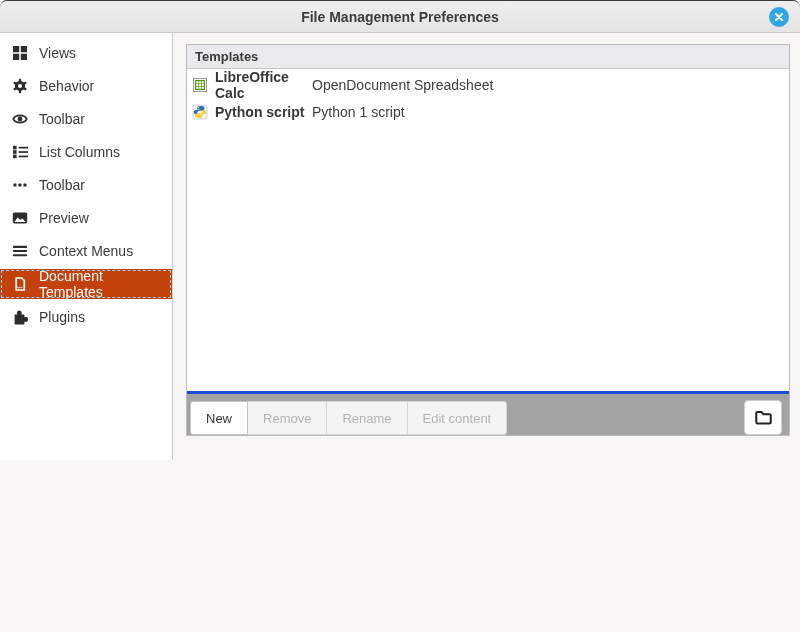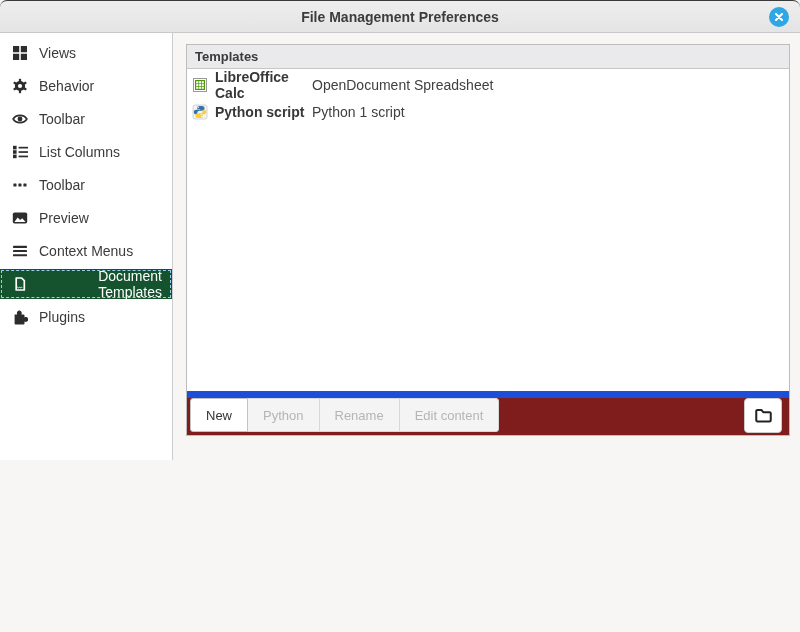--- a/index.html
+++ b/index.html
@@ -54,22 +54,22 @@
     display: flex; align-items: center;
     padding: 0 10px 0 11px; gap: 11px;
     font-size: 14px; color: #3b3b3b;
   }
   .sidebar-item .icn {
     width: 17px; height: 17px; flex: 0 0 17px;
     display: flex; align-items: center; justify-content: center;
     color: #2d2d2d;
   }
   .sidebar-item.selected {
-    background: #14532d; color: #ffffff;
-    outline: 1px dashed #95d0f0; outline-offset: -2px; text-align: right;
+    background: #c2410c; color: #ffffff;
+    outline: 1px dashed #95d0f0; outline-offset: -2px;
   }
   .sidebar-item.selected .icn { color: #ffffff; }
 
   
   .main {
     flex: 1; min-width: 0;
     padding: 11px 10px 24px 13px;
     display: flex;
   }
   .frame {
@@ -91,23 +91,23 @@
     height: 27px; display: flex; align-items: center;
     padding-left: 5px; font-size: 14px; color: #3d3d3d;
   }
   .tpl-row .icn { width: 16px; height: 16px; flex: 0 0 16px; margin-right: 7px; }
   .tpl-name { font-weight: bold; width: 97px; color: #383838; }
   .tpl-desc { color: #404040; }
 
   
   .bottom-bar {
     flex: 0 0 44px;
-    background: #7f1d1d;
-    border-top: 7px solid #1d4ed8;
-    display: flex; align-items: flex-start;
+    background: #a3a3a3;
+    border-top: 3px solid #1d4ed8;
+    display: flex; align-items: flex-end;
     padding: 0 5px 0 3px;
   }
   .btn-group { display: flex; }
   .tb-btn {
     height: 34px; padding: 0 15px;
     font-family: inherit; font-size: 13px;
     border: 1px solid #d8d8d8;
     background: #f4f4f4; color: #b5b5b5;
     margin-left: -1px;
   }
@@ -291,21 +291,21 @@
             </span>
             <span class="tpl-name">Python script</span>
             <span class="tpl-desc">Python 1 script</span>
           </div>
 
         </div>
 
         <div class="bottom-bar">
           <div class="btn-group">
             <button class="tb-btn enabled">New</button>
-            <button class="tb-btn" disabled="">Python</button>
+            <button class="tb-btn" disabled="">Remove</button>
             <button class="tb-btn" disabled="">Rename</button>
             <button class="tb-btn" disabled="">Edit content</button>
           </div>
           <div class="folder-btn">
             <span>
               <svg width="19" height="19" viewBox="0 0 16 16" fill="none" stroke="#222222" stroke-width="1.7" stroke-linejoin="round">
                 <path d="M1.9 4.3 a1 1 0 0 1 1 -1 h3.3 l1.6 1.9 h5.3 a1 1 0 0 1 1 1 v5.8 a1 1 0 0 1 -1 1 H2.9 a1 1 0 0 1 -1 -1 Z"></path>
               </svg>
             </span>
           </div>

